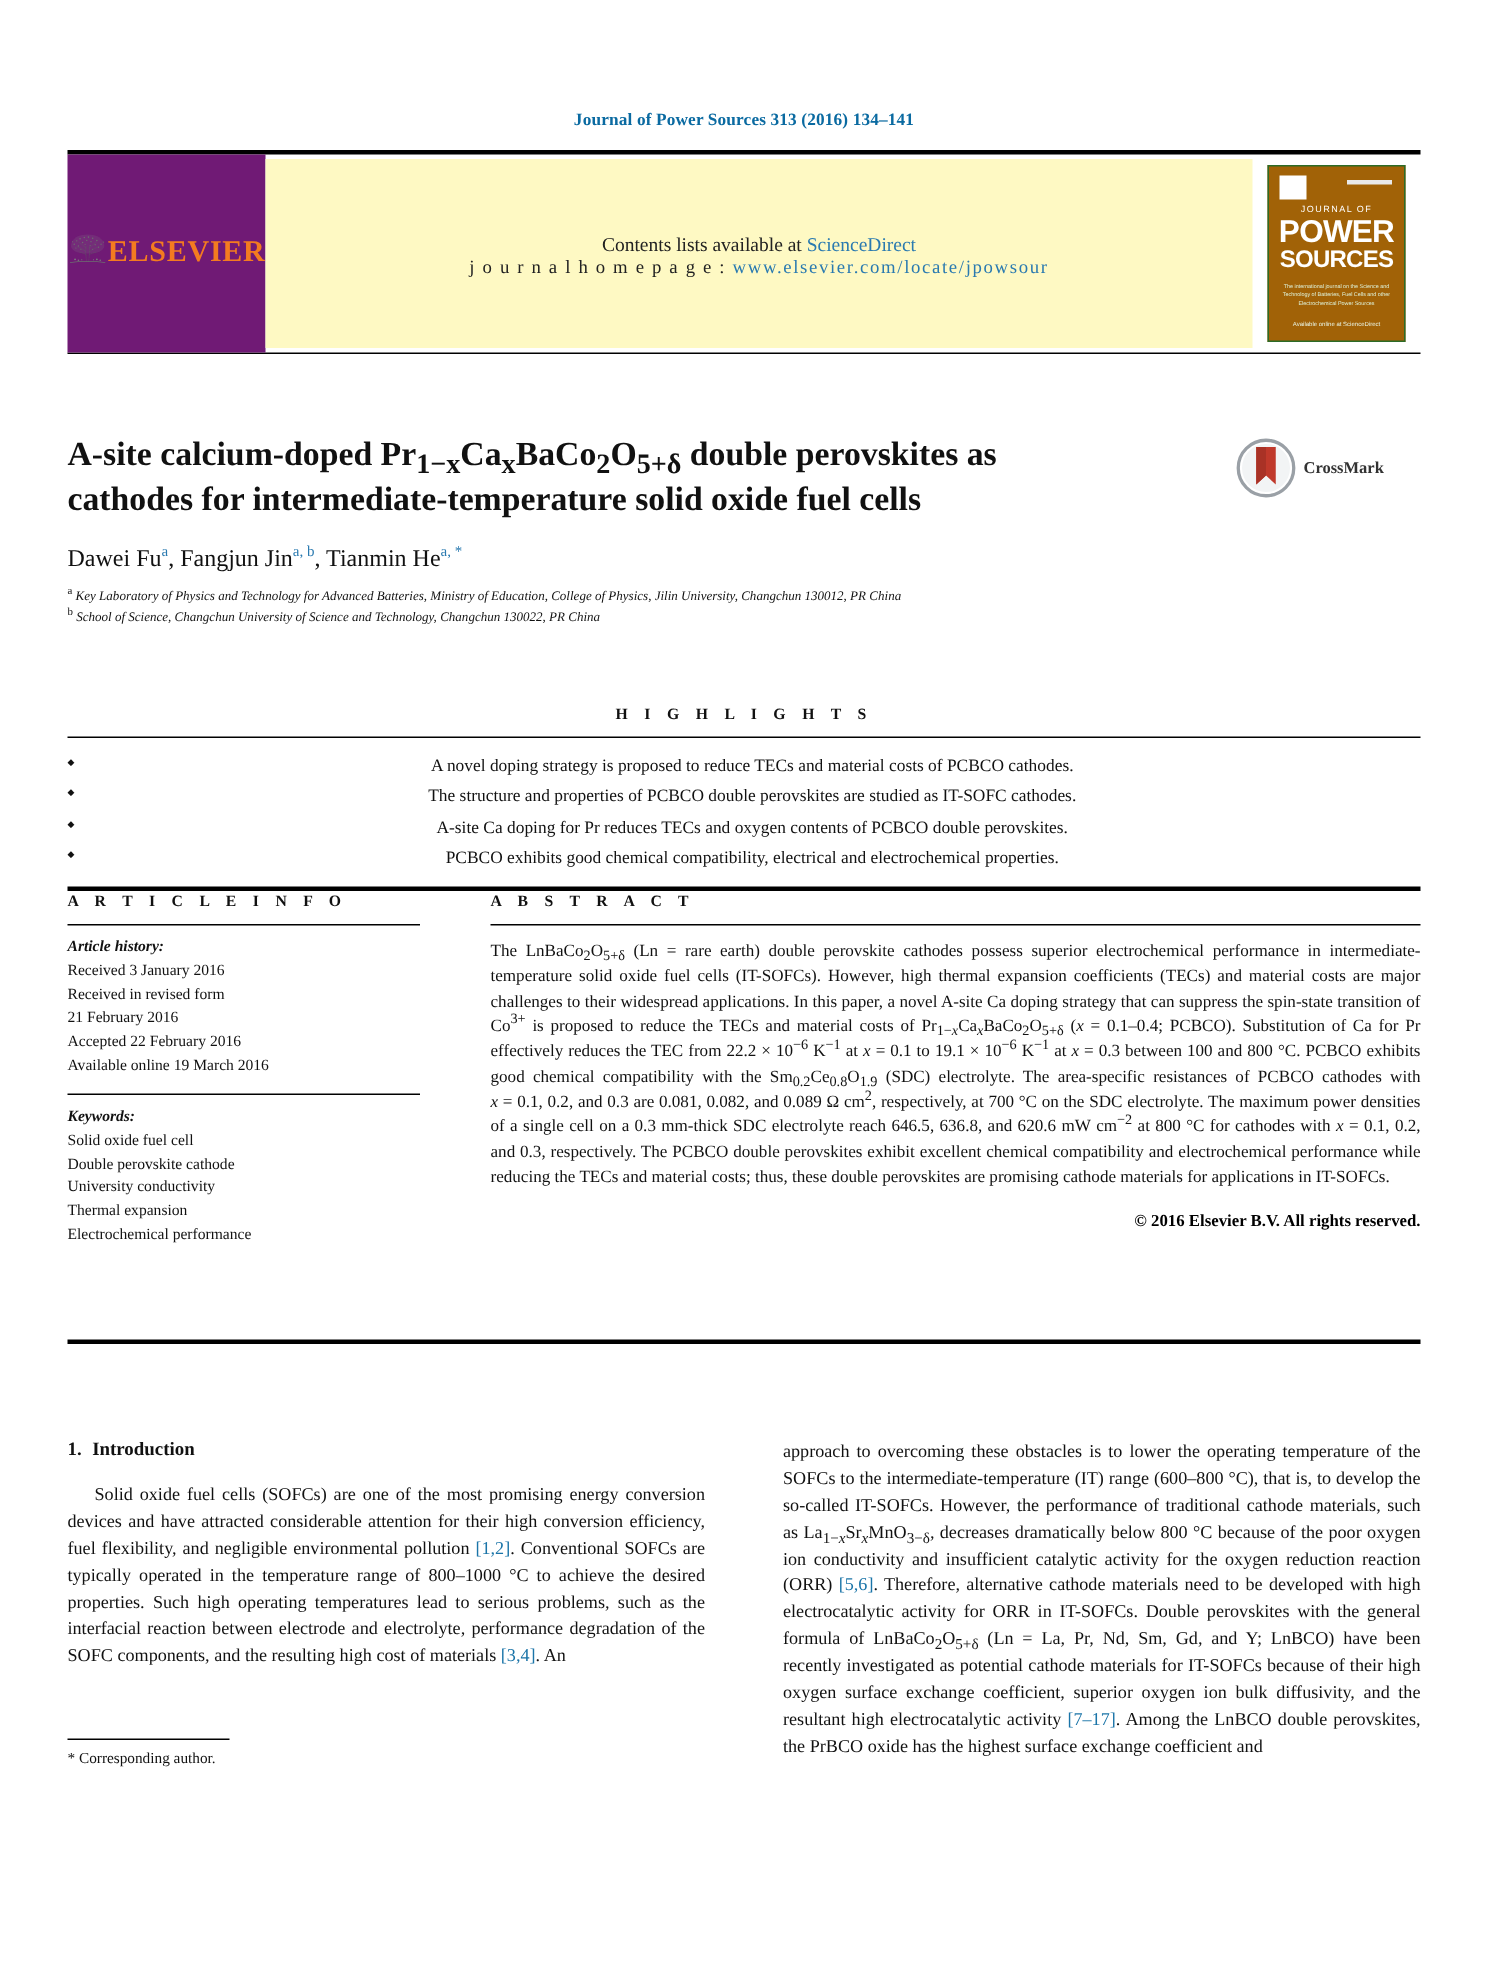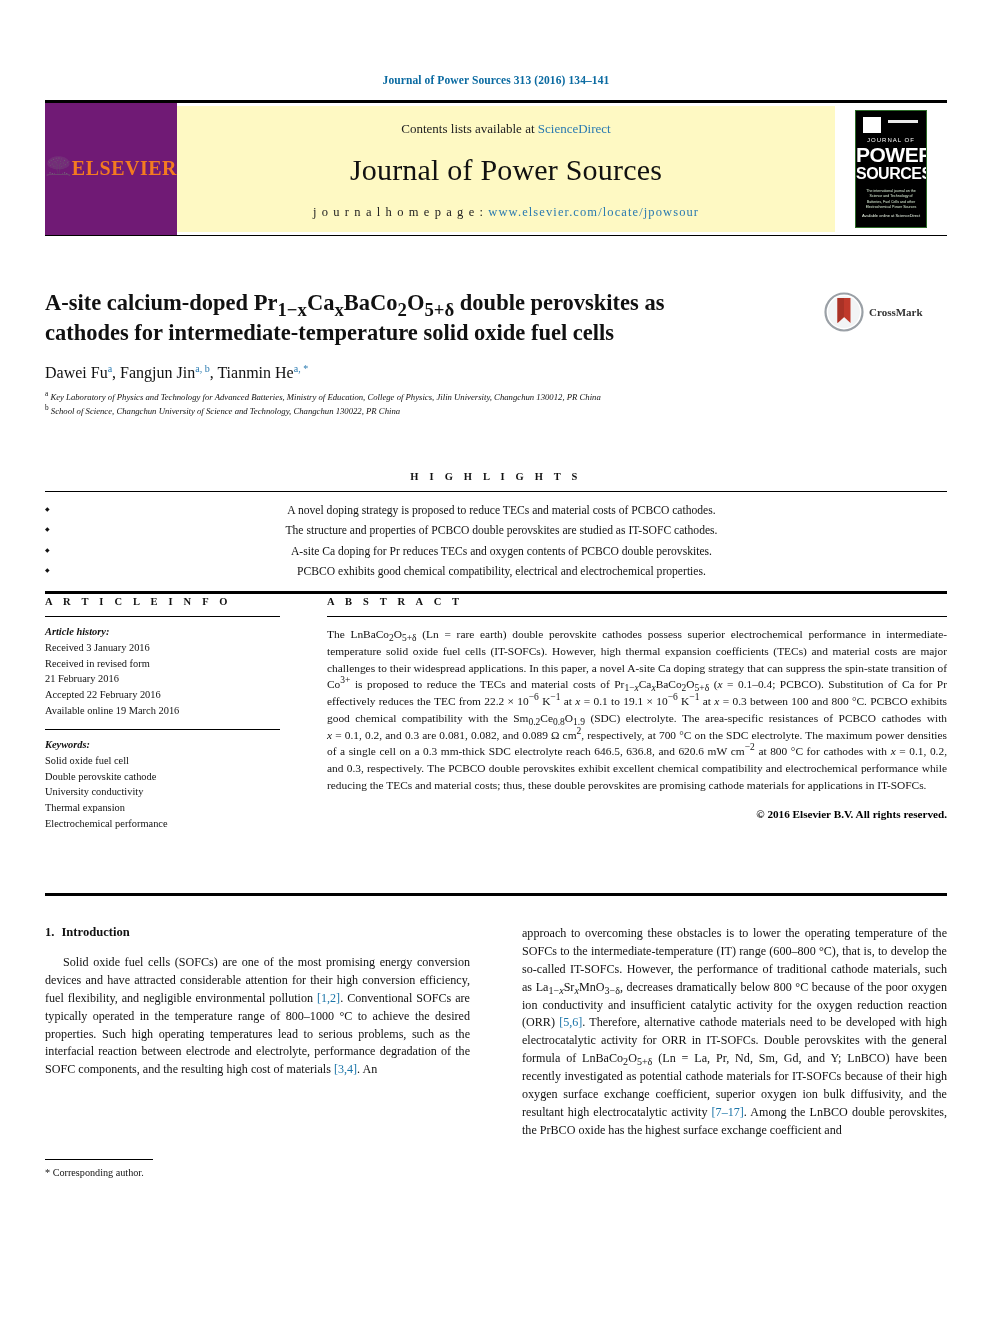--- a/index.html
+++ b/index.html
@@ -94,23 +94,23 @@
   }
   .homepage-line .url { color: #2a7ab0; }
   .cover-block {
     flex: 0 0 112px;
     width: 112px;
     display: flex;
     align-items: center;
     justify-content: center;
   }
   .cover {
-    width: 72px;
+    width: 92px;
     height: 118px;
-    background: #000000;
+    background: #a16207;
     position: relative;
     box-sizing: border-box;
     border: 1px solid #2c6b27;
     overflow: hidden;
   }
   .cover .cv-top {
     position: absolute; top: 6px; left: 7px;
     width: 18px; height: 16px; background:#fff;
   }
   .cover .cv-topline {
@@ -264,21 +264,21 @@
 
   
   .body-cols {
     position: absolute;
     left: 45px;
     top: 925px;
     width: 902px;
     display: flex;
     gap: 52px;
   }
-  .bcol { width: 425px; flex: 0 0 425px; }
+  .bcol { width: 425px; flex: 0 0 425px; margin-top: 34px; }
   .sec-title {
     font-size: 12.6px;
     font-weight: bold;
     margin: 0 0 14px 0;
     color: #111;
   }
   .sec-title .num { margin-right: 7px; }
   .ptext {
     font-size: 12.1px;
     line-height: 1.48;
@@ -371,21 +371,20 @@
           </g>
         </g>
       </svg>
       <div class="elsevier-word">ELSEVIER</div>
     </div>
 
     <div class="contents-band">
       <div class="contents-line">
         <span>Contents lists available at </span><span class="sd">ScienceDirect</span>
       </div>
-      <div class="journal-name">Journal of Power Sources</div>
       <div class="homepage-line">
         <span>j o u r n a l   h o m e p a g e :  </span><span class="url">www.elsevier.com/locate/jpowsour</span>
       </div>
     </div>
 
     <div class="cover-block">
       <div class="cover">
         <div class="cv-top"></div>
         <div class="cv-topline"></div>
         <div class="cv-jo">JOURNAL OF</div>

